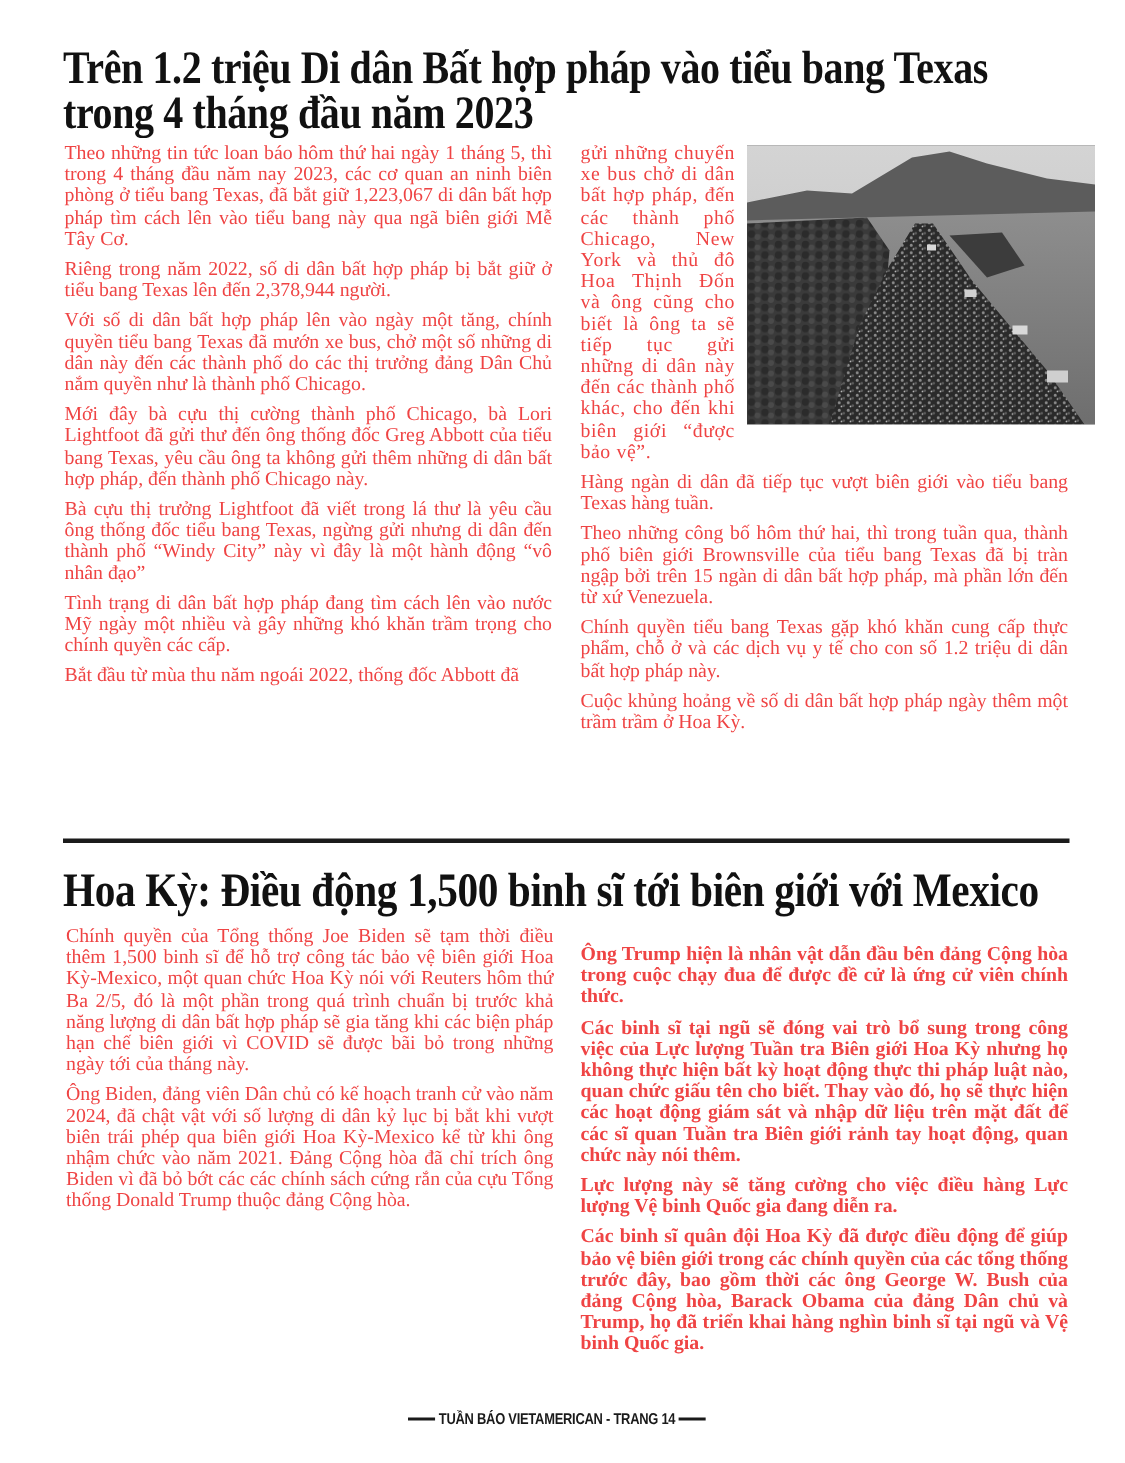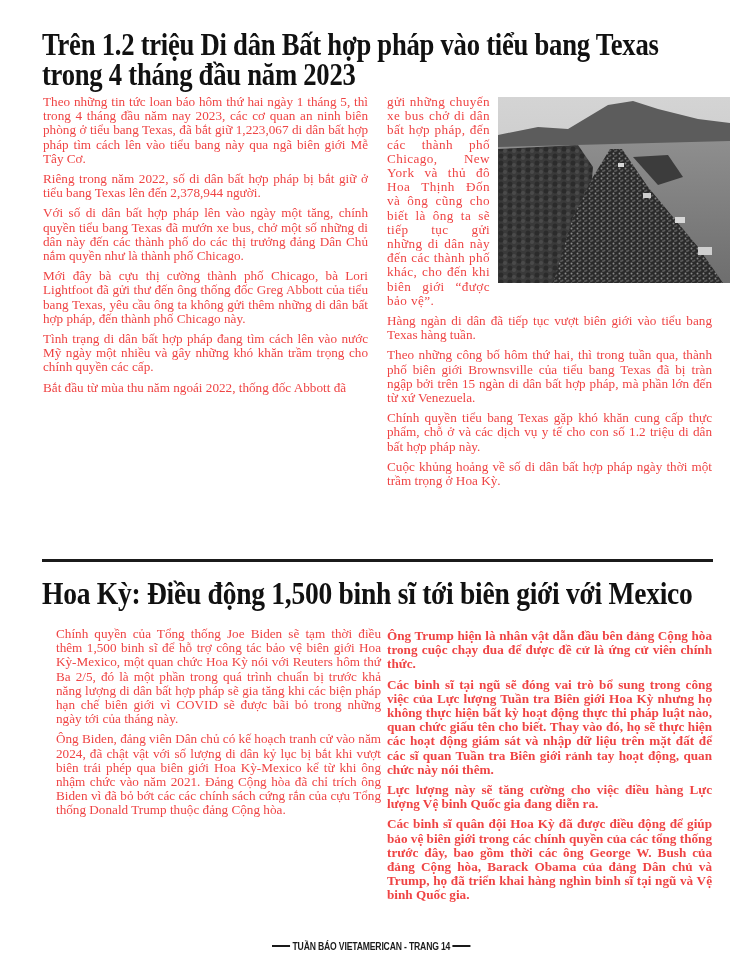--- a/index.html
+++ b/index.html
@@ -75,24 +75,23 @@
     }
     .divider {
       position: absolute;
       left: 42px;
       top: 559px;
       width: 671px;
       height: 3px;
       background: #1b1b1b;
     }
     .col-left-2 {
-      left: 56px;
+      left: 44px;
       top: 617px;
       width: 325px;
-      margin-top: 10px;
     }
     .col-right-2 {
       left: 387px;
       top: 629px;
       width: 325px;
       font-weight: bold;
     }
     .footer {
       position: absolute;
       left: 272px;
@@ -119,20 +118,21 @@
 </head>
 <body>
 
 <h1 class="headline h1">Trên 1.2 triệu Di dân Bất hợp pháp vào tiểu bang Texas trong 4 tháng đầu năm 2023</h1>
 
 <div class="col col-left-1">
   <p>Theo những tin tức loan báo hôm thứ hai ngày 1 tháng 5, thì trong 4 tháng đầu năm nay 2023, các cơ quan an ninh biên phòng ở tiểu bang Texas, đã bắt giữ 1,223,067 di dân bất hợp pháp tìm cách lên vào tiểu bang này qua ngã biên giới Mễ Tây Cơ.</p>
   <p>Riêng trong năm 2022, số di dân bất hợp pháp bị bắt giữ ở tiểu bang Texas lên đến 2,378,944 người.</p>
   <p>Với số di dân bất hợp pháp lên vào ngày một tăng, chính quyền tiểu bang Texas đã mướn xe bus, chở một số những di dân này đến các thành phố do các thị trưởng đảng Dân Chủ nắm quyền như là thành phố Chicago.</p>
   <p>Mới đây bà cựu thị cường thành phố Chicago, bà Lori Lightfoot đã gửi thư đến ông thống đốc Greg Abbott của tiểu bang Texas, yêu cầu ông ta không gửi thêm những di dân bất hợp pháp, đến thành phố Chicago này.</p>
+  <p>Bà cựu thị trưởng Lightfoot đã viết trong lá thư là yêu cầu ông thống đốc tiểu bang Texas, ngừng gửi nhưng di dân đến thành phố “Windy City” này vì đây là một hành động “vô nhân đạo”</p>
   <p>Tình trạng di dân bất hợp pháp đang tìm cách lên vào nước Mỹ ngày một nhiều và gây những khó khăn trầm trọng cho chính quyền các cấp.</p>
   <p>Bắt đầu từ mùa thu năm ngoái 2022, thống đốc Abbott đã</p>
 </div>
 
 <div class="col col-right-1">
   <div class="photo-wrap">
     <svg width="232" height="186" viewBox="0 0 232 186" xmlns="http://www.w3.org/2000/svg">
       <defs>
         <linearGradient id="sky" x1="0" y1="0" x2="0" y2="1">
           <stop offset="0" stop-color="#d4d4d4"></stop>
@@ -163,21 +163,21 @@
       <rect x="200" y="150" width="14" height="8" fill="#cfcfcf"></rect>
       <rect x="177" y="120" width="10" height="6" fill="#d8d8d8"></rect>
       <rect x="145" y="96" width="8" height="5" fill="#d0d0d0"></rect>
       <rect x="120" y="66" width="6" height="4" fill="#d8d8d8"></rect>
     </svg>
   </div>
   <p class="wrap-narrow">gửi những chuyến xe bus chở di dân bất hợp pháp, đến các thành phố Chicago, New York và thủ đô Hoa Thịnh Đốn và ông cũng cho biết là ông ta sẽ tiếp tục gửi những di dân này đến các thành phố khác, cho đến khi biên giới “được bảo vệ”.</p>
   <p>Hàng ngàn di dân đã tiếp tục vượt biên giới vào tiểu bang Texas hàng tuần.</p>
   <p>Theo những công bố hôm thứ hai, thì trong tuần qua, thành phố biên giới Brownsville của tiểu bang Texas đã bị tràn ngập bởi trên 15 ngàn di dân bất hợp pháp, mà phần lớn đến từ xứ Venezuela.</p>
   <p>Chính quyền tiểu bang Texas gặp khó khăn cung cấp thực phẩm, chỗ ở và các dịch vụ y tế cho con số 1.2 triệu di dân bất hợp pháp này.</p>
-  <p>Cuộc khủng hoảng về số di dân bất hợp pháp ngày thời một trầm trọng ở Hoa Kỳ.</p>
+  <p>Cuộc khủng hoảng về số di dân bất hợp pháp ngày thêm một trầm trầm ở Hoa Kỳ.</p>
 </div>
 
 <div class="divider"></div>
 
 <h2 class="headline h2">Hoa Kỳ: Điều động 1,500 binh sĩ tới biên giới với Mexico</h2>
 
 <div class="col col-left-2">
   <p>Chính quyền của Tổng thống Joe Biden sẽ tạm thời điều thêm 1,500 binh sĩ để hỗ trợ công tác bảo vệ biên giới Hoa Kỳ-Mexico, một quan chức Hoa Kỳ nói với Reuters hôm thứ Ba 2/5, đó là một phần trong quá trình chuẩn bị trước khả năng lượng di dân bất hợp pháp sẽ gia tăng khi các biện pháp hạn chế biên giới vì COVID sẽ được bãi bỏ trong những ngày tới của tháng này.</p>
   <p>Ông Biden, đảng viên Dân chủ có kế hoạch tranh cử vào năm 2024, đã chật vật với số lượng di dân kỷ lục bị bắt khi vượt biên trái phép qua biên giới Hoa Kỳ-Mexico kể từ khi ông nhậm chức vào năm 2021. Đảng Cộng hòa đã chỉ trích ông Biden vì đã bỏ bớt các các chính sách cứng rắn của cựu Tổng thống Donald Trump thuộc đảng Cộng hòa.</p>
 </div>

